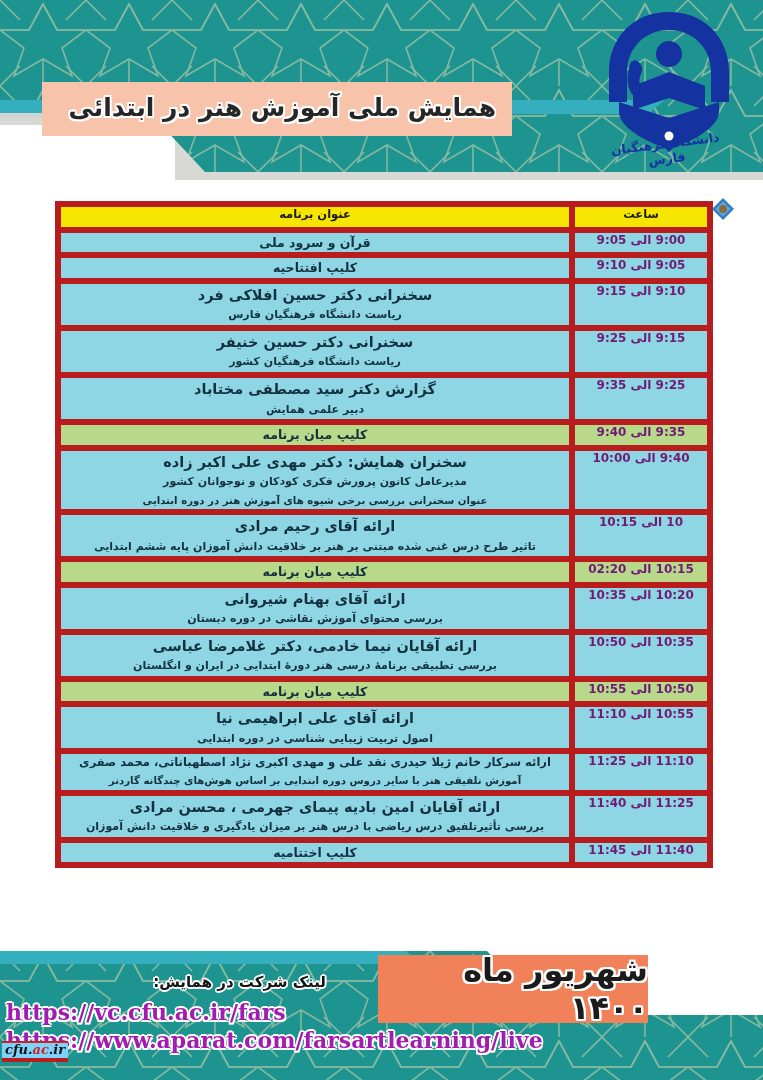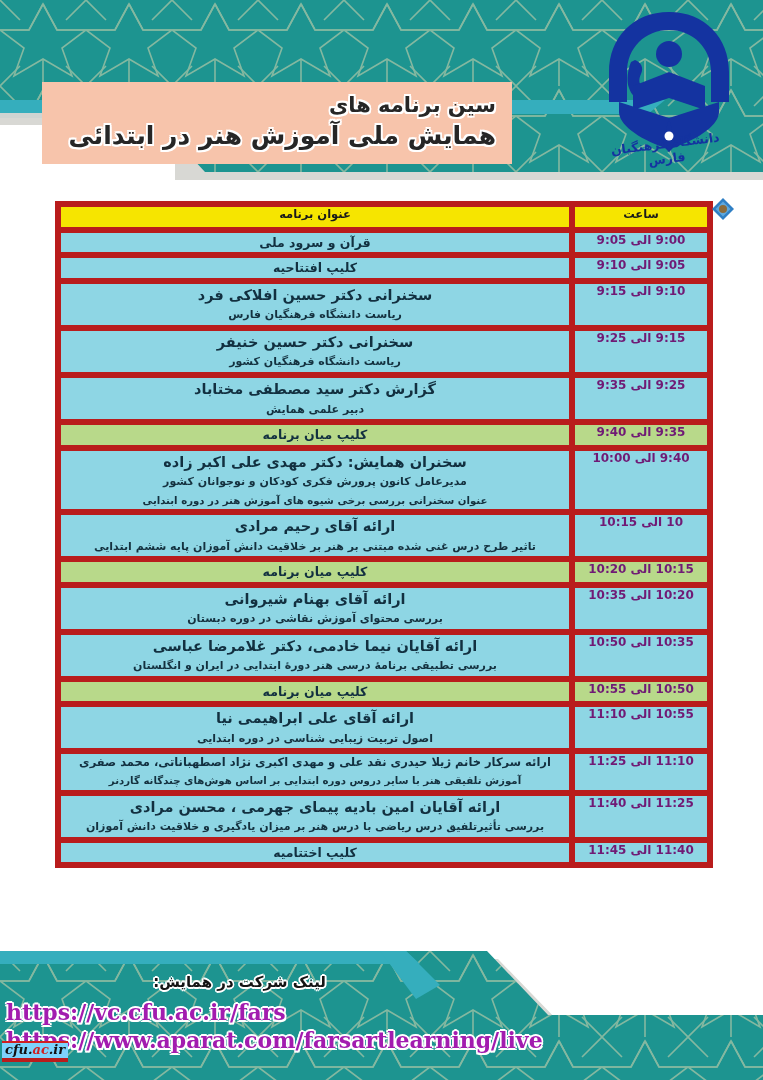--- a/index.html
+++ b/index.html
@@ -347,21 +347,20 @@
                    L80 146 L76 142 C48 132 30 118 30 106 Z"></path>
 
           <path d="M80 112 L74 136 L80 146 L86 136 Z"></path>
         </g>
         <circle cx="80" cy="130" r="4.5" fill="#ffffff"></circle>
       </svg>
       <div class="logo-caption">دانشگاه فرهنگیان فارس</div>
     </div>
 
     <div class="title-box">
-      <div class="title-line l1">سین برنامه های</div>
       <div class="title-line l2">همایش ملی آموزش هنر در ابتدائی</div>
     </div>
   </div>
 
   <svg class="ornament" viewBox="0 0 22 22">
     <polygon points="11,0 22,11 11,22 0,11" fill="#2f7fc4"></polygon>
     <polygon points="11,3.5 18.5,11 11,18.5 3.5,11" fill="#5fa8dd"></polygon>
     <circle cx="11" cy="11" r="4" fill="#8c6b3a"></circle>
   </svg>
 
@@ -425,21 +424,21 @@
           </td>
         </tr>
         <tr>
           <td class="time">10 الی 10:15</td>
           <td class="title">
             <div class="main-t">ارائه آقای رحیم مرادی</div>
             <div class="sub-t">تاثیر طرح درس غنی شده مبتنی بر هنر بر خلاقیت دانش آموزان پایه ششم ابتدایی</div>
           </td>
         </tr>
         <tr class="green">
-          <td class="time">10:15 الی 10:20</td>
+          <td class="time">10:15 الی 02:20</td>
           <td class="title">
             <div class="main-t small">کلیپ میان برنامه</div>
           </td>
         </tr>
         <tr>
           <td class="time">10:20 الی 10:35</td>
           <td class="title">
             <div class="main-t">ارائه آقای بهنام شیروانی</div>
             <div class="sub-t">بررسی محتوای آموزش نقاشی در دوره دبستان</div>
           </td>
@@ -496,19 +495,22 @@
     </div>
     <div class="ftr-strip"></div>
     <div class="ftr-strip-d"></div>
 
     <div class="link-label">لینک شرکت در همایش:</div>
     <div class="link-list" id="linklist">
         <span class="link-url">https://vc.cfu.ac.ir/fars</span>
         <span class="link-url">https://www.aparat.com/farsartlearning/live</span>
       </div>
 
+    <div class="date-badge">
+      <span class="date-text">شهریور ماه ۱۴۰۰</span>
+    </div>
 
     <div class="watermark">
       <span>cfu.</span><span class="red">ac</span><span>.ir</span>
     </div>
   </div>
 
 </div>
 
 </body></html>

